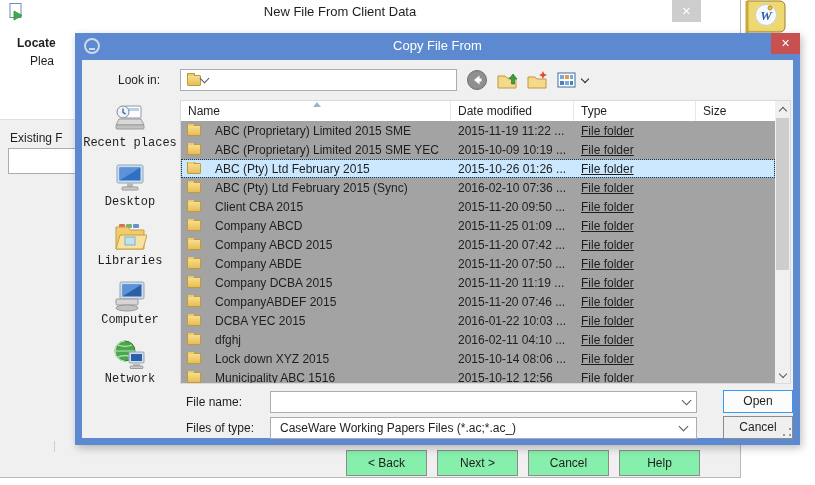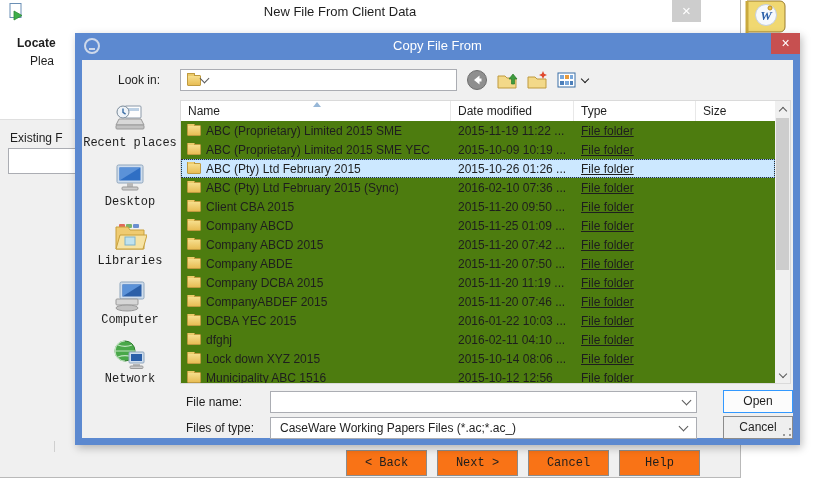--- a/index.html
+++ b/index.html
@@ -19,22 +19,22 @@
   #wizard-header { position:absolute; left:0; top:25px; width:100%; height:95px;
                    background:#fff; border-bottom:1px solid #dfdfdf; }
   #wizard-heading { position:absolute; left:17px; top:11px; font-size:12px; font-weight:bold; }
   #wizard-subtext { position:absolute; left:30px; top:29px; font-size:12px; }
   #existing-label { position:absolute; left:10px; top:131px; font-size:12px; }
   #existing-input { position:absolute; left:8px; top:148px; width:88px; height:26px;
                     border:1px solid #abadb3; background:#fff; font-size:12px; padding:0 4px;
                     font-family:"Liberation Sans", sans-serif; }
   #corner-line { position:absolute; left:54px; top:441px; width:1px; height:11px; background:#cfcfcf; }
 
-  .win-btn { position:absolute; top:450px; width:81px; height:26px; background:#f97316;
-             border:1px solid #8c8c8c; font-size:12px; text-align:center; line-height:24px; cursor:default;font-family:Liberation Mono, monospace; }
+  .win-btn { position:absolute; top:450px; width:81px; height:26px; background:#86efac;
+             border:1px solid #8c8c8c; font-size:12px; text-align:center; line-height:24px; cursor:default; }
   #btn-back{left:346px;} #btn-next{left:437px;} #btn-cancel-wiz{left:528px;} #btn-help{left:619px;}
 
   #caseware-desktop-icon { position:absolute; left:742px; top:0px; width:46px; height:34px; }
 
   
   #copy-dialog { position:absolute; left:75px; top:33px; width:725px; height:412px;
                  background:#5c89d0; box-shadow:2px 3px 8px rgba(0,0,0,.25); }
   #cd-titlebar { position:absolute; left:0; top:0; width:100%; height:21px; }
   #cd-title { position:absolute; left:0; right:0; top:5px; text-align:center; color:#fff; font-size:13px; }
   #cd-logo { position:absolute; left:9px; top:5px; width:16px; height:16px; border-radius:50%;
@@ -65,32 +65,32 @@
                  background:#eccb6a; border:1px solid #bf9a3f; border-bottom:none; border-radius:1px 1px 0 0; }
 
   
   #places { position:absolute; left:0; top:40px; width:96px; height:286px; overflow:hidden; }
   .place { height:59px; display:flex; flex-direction:column; align-items:center; justify-content:flex-start;
            padding-top:3px; cursor:default;font-family:Liberation Mono, monospace; }
   .place svg { width:34px; height:32px; }
   .place .lbl { font-size:12px; margin-top:1px; }
 
   
-  #file-list { position:absolute; left:98px; top:40px; width:611px; height:284px; background:#4d7c0f;
+  #file-list { position:absolute; left:98px; top:40px; width:611px; height:284px; background:#a3a3a3;
                border:1px solid #dadada; overflow:hidden; }
   #list-header { position:absolute; left:0; top:0; right:15px; height:20px; display:flex; background:#fff; }
   .hcell { font-size:12px; color:#1e1e1e; padding:3px 0 0 7px; border-right:1px solid #e8e8e8;
            position:relative; cursor:default; }
   .h-name{width:270px;} .h-date{width:123px;} .h-type{width:122px;} .h-size{flex:1; border-right:none;}
   #sort-arrow { position:absolute; left:132px; top:1px; width:0; height:0;
                 border-left:4px solid transparent; border-right:4px solid transparent;
                 border-bottom:5px solid #97b7d7; }
   #list-body { position:absolute; left:0; top:20px; right:15px; bottom:0; overflow:hidden; }
   .file-row { display:flex; height:19px; align-items:center; cursor:default; }
-  .file-row .cell { font-size:12px; white-space:nowrap; overflow:hidden; }
+  .file-row .cell { font-size:12px; white-space:nowrap; overflow:hidden;gap:9px; }
   .c-name { width:270px; display:flex; align-items:center; padding-left:6px; }
   .c-name .txt { margin-left:5px; }
   .c-date { width:123px; padding-left:7px; }
   .c-type { width:122px; padding-left:7px;text-decoration:underline; }
   .c-size { flex:1; padding-left:7px; }
   .file-row.selected { background:#cce8ff; box-shadow:inset 0 0 0 1px #8ac2f0; outline:1px dotted #2f2f2f; outline-offset:-1px; }
 
   
   #list-scrollbar { position:absolute; right:0; top:0; width:15px; height:282px; background:#f0f0f0; }
   .sb-arrow { position:absolute; left:0; width:15px; height:16px; display:flex; align-items:center; justify-content:center; }

